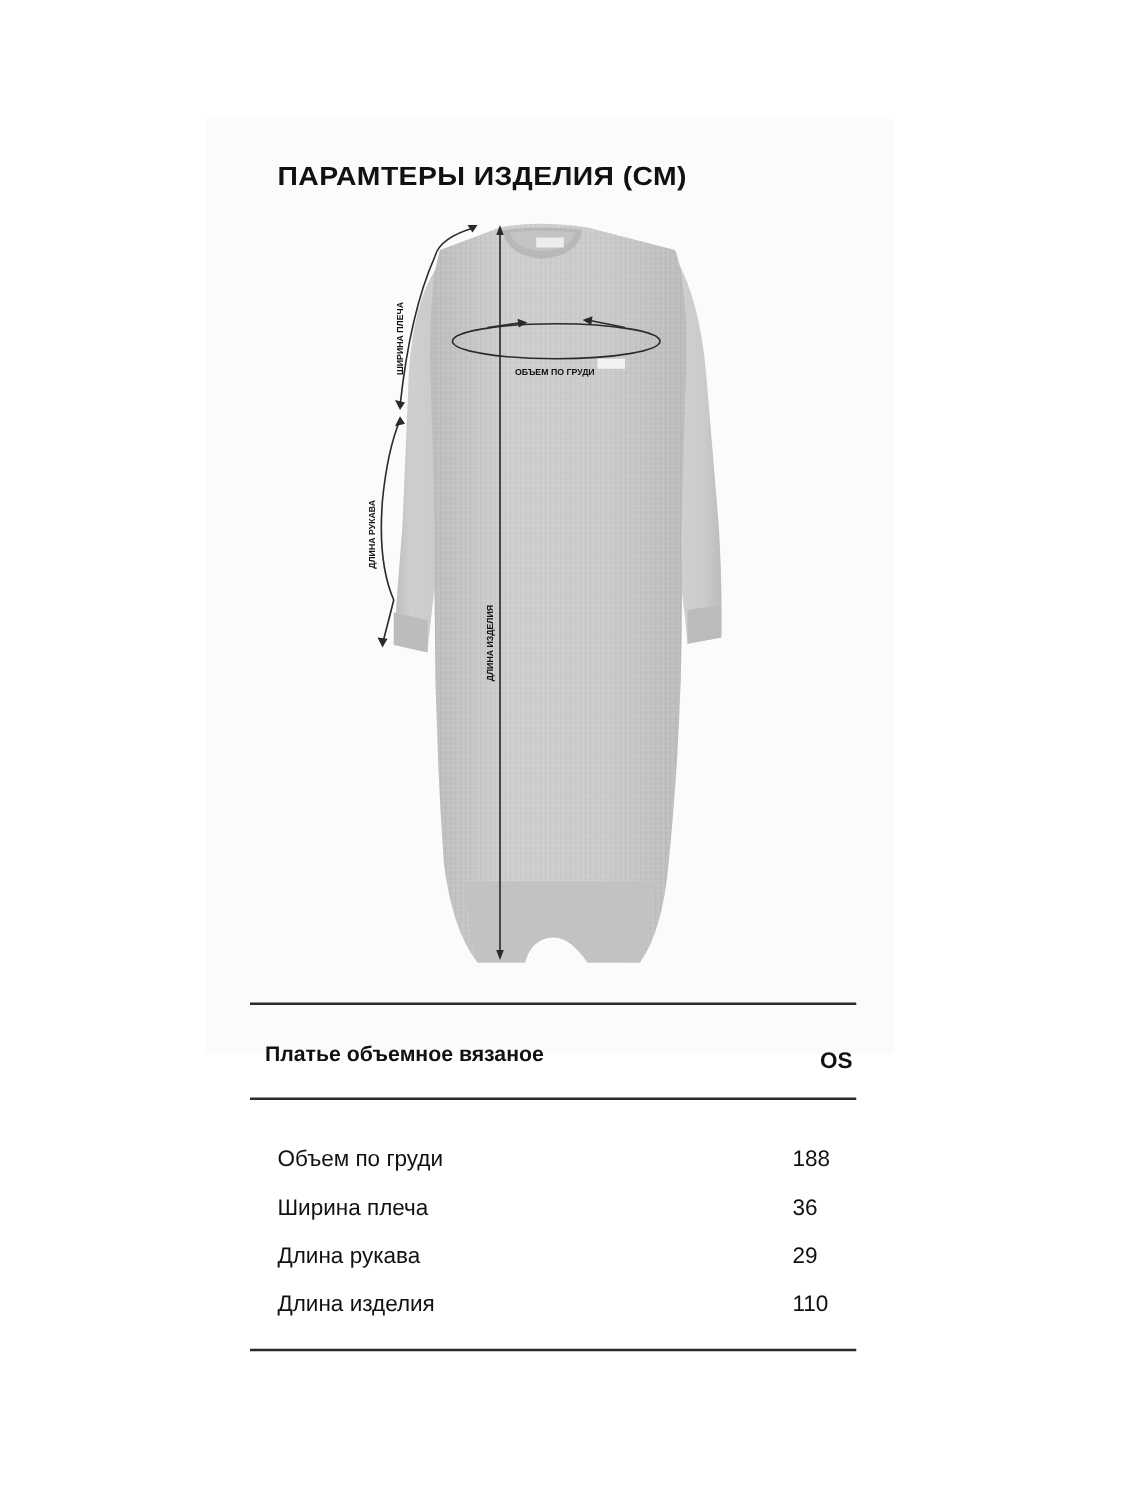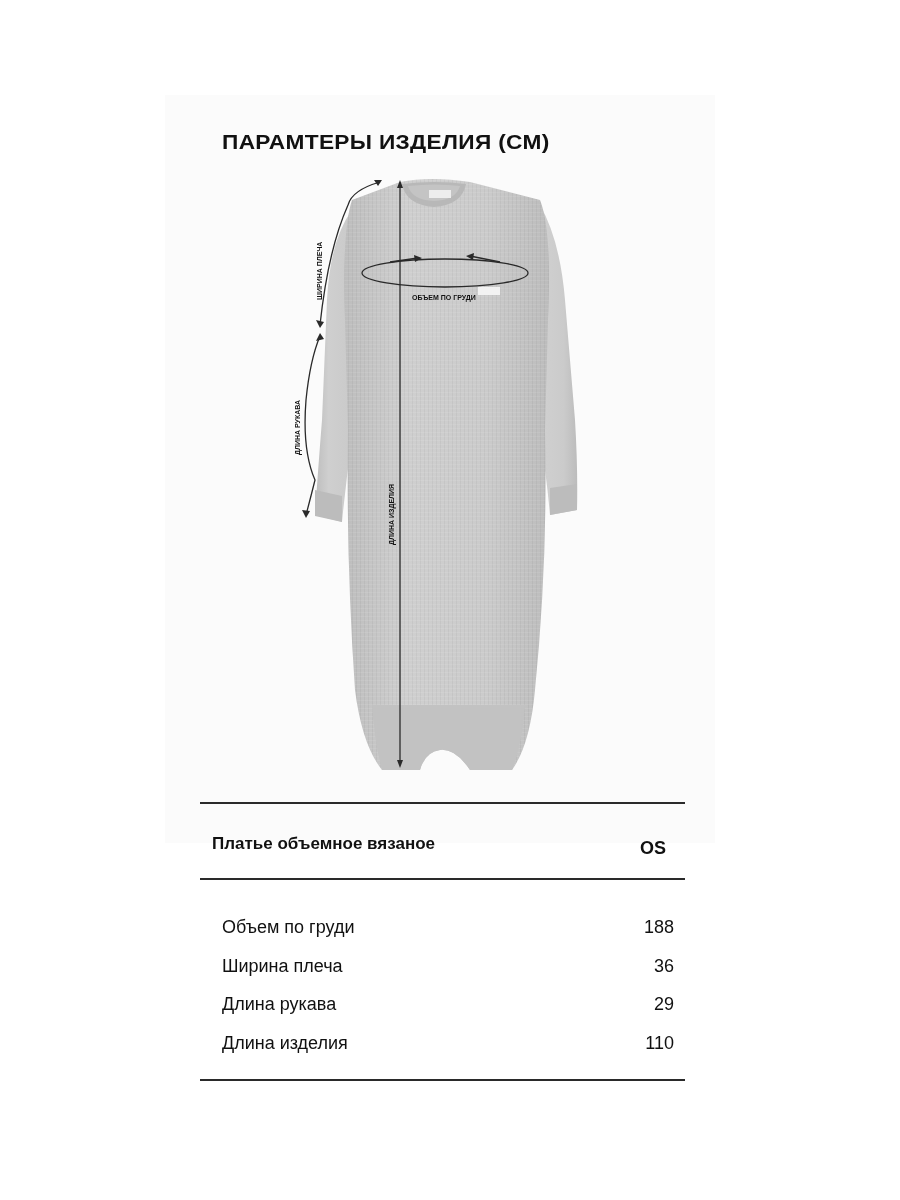--- a/index.html
+++ b/index.html
@@ -4,24 +4,24 @@
   <style>
     html, body { margin: 0; padding: 0; background: #ffffff; }
     body { width: 900px; height: 1200px; position: relative; overflow: hidden;
            font-family: "Liberation Sans", "DejaVu Sans", sans-serif; color: #111; }
     .panel { position: absolute; left: 165px; top: 95px; width: 550px; height: 748px; background: #fbfbfb; }
     .title { position: absolute; left: 222px; top: 130px; font-size: 21px; font-weight: 700;
              letter-spacing: 0.3px; color: #111; white-space: nowrap; transform: scaleX(1.08); transform-origin: left center; }
     .figure { position: absolute; left: 0; top: 0; width: 900px; height: 850px; }
     .rule { position: absolute; left: 200px; width: 485px; height: 2px; background: #2a2a2a; }
     .product-name { position: absolute; left: 212px; top: 834px; font-size: 17px; font-weight: 700; color: #111; white-space: nowrap; }
-    .size-label { position: absolute; left: 640px; top: 838px; font-size: 18px; font-weight: 700; color: #111; }
+    .size-label { position: absolute; left: 656px; top: 838px; font-size: 18px; font-weight: 700; color: #111; }
     .rows { position: absolute; left: 222px; top: 917px; width: 452px; }
     .row { display: flex; justify-content: space-between; height: 38.5px; font-size: 18px; color: #111; }
-    .row .val { width: 40px; text-align: right; }
+    .row .val { width: 40px; text-align: left; }
   </style>
 </head>
 <body>
 
 <div class="panel"></div>
 
 <div class="title">ПАРАМТЕРЫ ИЗДЕЛИЯ (СМ)</div>
 
 <svg class="figure" viewBox="0 0 900 850" xmlns="http://www.w3.org/2000/svg">
   <defs>

